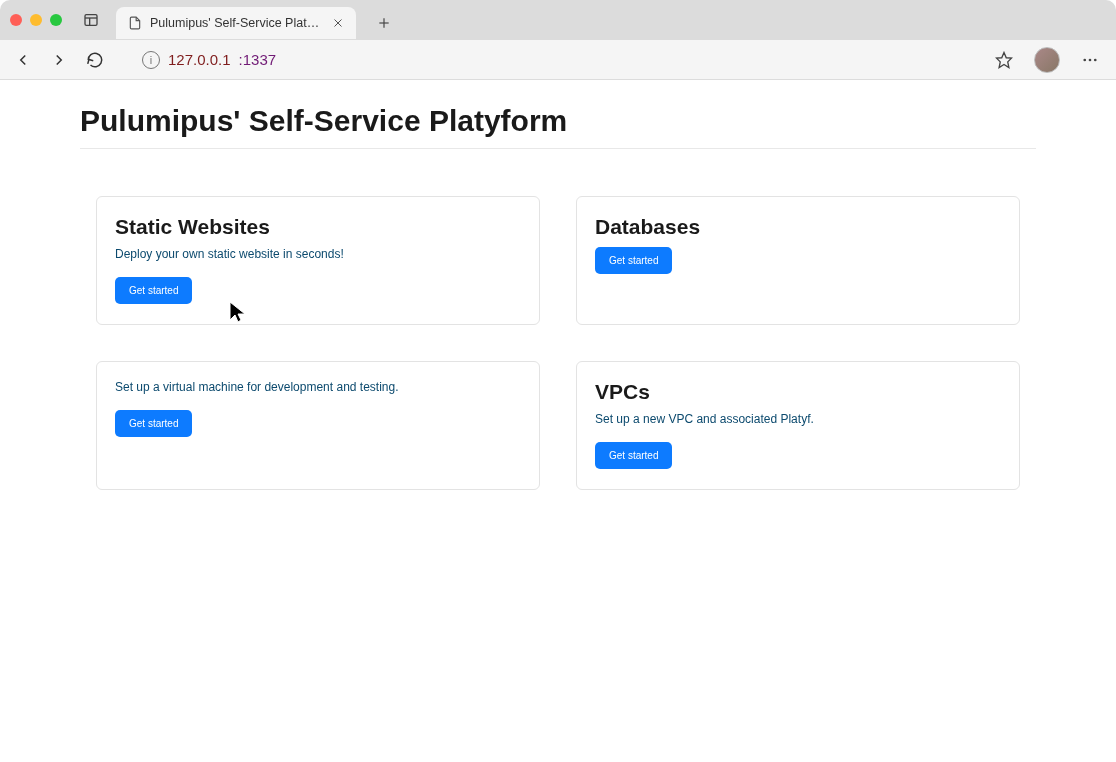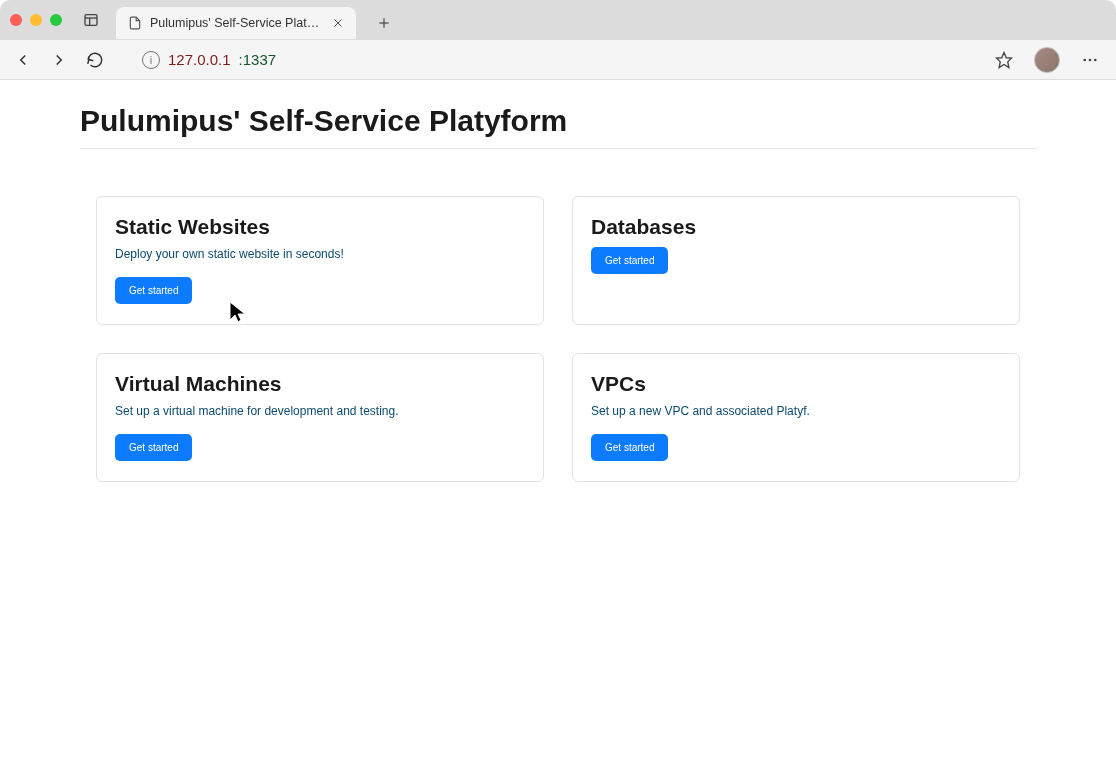--- a/index.html
+++ b/index.html
@@ -83,21 +83,21 @@
       margin-left: 20px;
       font-size: 15px;
       color: #555;
     }
     .addr .site-info {
       width: 18px; height: 18px; border: 1.5px solid #777; border-radius: 50%;
       display:flex; align-items:center; justify-content:center;
       font-size: 11px; color:#777;
     }
     .addr .host { color: #7f1d1d; }
-    .addr .port { color: #14532d; }
+    .addr .port { color: #701a75; }
     .toolbar-spacer { flex: 1; }
     .fav-icon, .avatar, .menu-icon {
       width: 24px; height: 24px;
       display:flex; align-items:center; justify-content:center;
       color:#444;
     }
     .avatar {
       width: 26px; height: 26px; border-radius: 50%;
       background: linear-gradient(135deg,#a88 0%,#876 100%);
       border: 1px solid #bbb;
@@ -110,21 +110,21 @@
       font-size: 30px;
       font-weight: 600;
       color: #1a1a1a;
       padding-bottom: 10px;
       border-bottom: 1px solid #e8e8e8;
       margin-bottom: 43px;
     }
     .card-grid {
       display: grid;
       grid-template-columns: 1fr 1fr;
-      gap: 28px;
+      gap: 36px;
       padding: 4px 16px;
     }
     .card {
       border: 1px solid #e3e3e3;
       border-radius: 6px;
       padding: 18px 18px 20px 18px;
     }
     .card h2 {
       font-size: 21px;
       font-weight: 600;
@@ -243,21 +243,20 @@
       <p>Deploy your own static website in seconds!</p>
       <button class="btn">Get started</button>
     </div>
 
     <div class="card">
       <h2>Databases</h2>
       <button class="btn">Get started</button>
     </div>
 
     <div class="card">
-      <h2>Virtual Machines</h2>
       <p>Set up a virtual machine for development and testing.</p>
       <button class="btn">Get started</button>
     </div>
 
     <div class="card">
       <h2>VPCs</h2>
       <p>Set up a new VPC and associated Platyf.</p>
       <button class="btn">Get started</button>
     </div>
 

